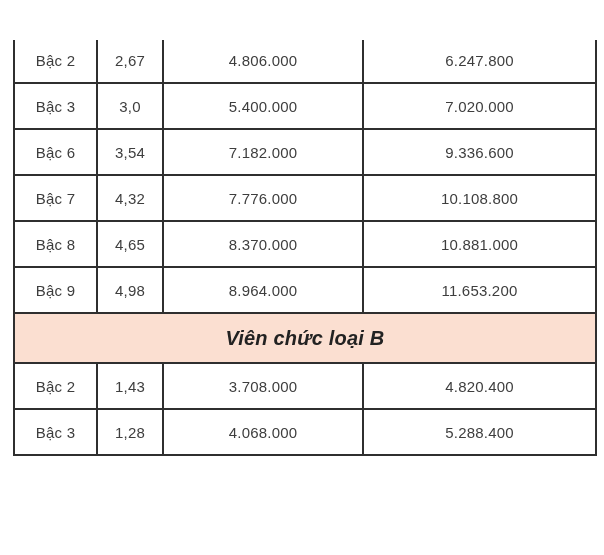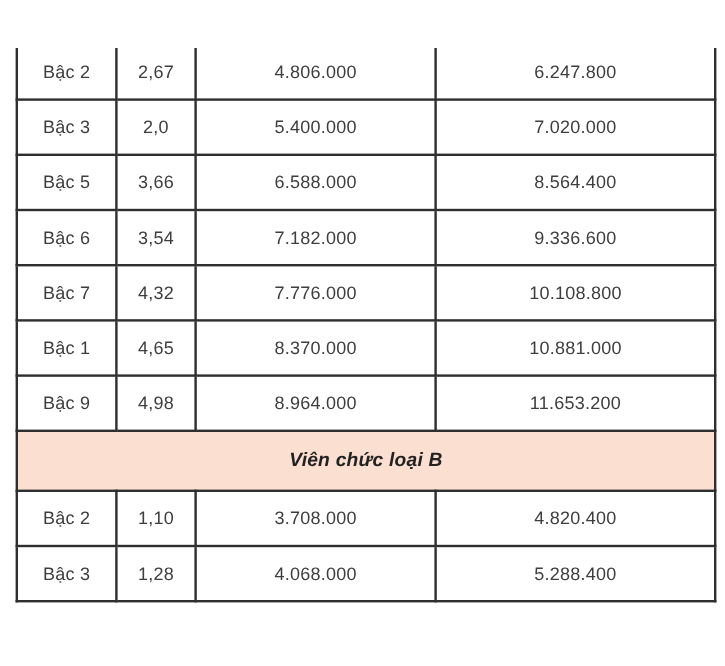--- a/index.html
+++ b/index.html
@@ -33,21 +33,21 @@
     font-size: 15px;
     color: var(--text-color, #3e3e3e);
     letter-spacing: 0.2px;
     white-space: nowrap;
     overflow: hidden;
   }
   table.salary td.section {
     height: 48px;
     background: var(--section-bg, #fbdfd1);
     color: var(--section-text, #222222);
-    font-size: 16px;
+    font-size: 20px;
     font-weight: bold;
     font-style: italic;
   }
 </style>
 </head>
 <body>
 
 <div class="viewport">
   <table class="salary">
     <colgroup>
@@ -58,60 +58,54 @@
     </colgroup>
     <tbody>
         <tr>
           <td>Bậc 2</td>
           <td>2,67</td>
           <td>4.806.000</td>
           <td>6.247.800</td>
         </tr>
         <tr>
           <td>Bậc 3</td>
-          <td>2,0</td>
+          <td>3,0</td>
           <td>5.400.000</td>
           <td>7.020.000</td>
-        </tr>
-        <tr>
-          <td>Bậc 5</td>
-          <td>3,66</td>
-          <td>6.588.000</td>
-          <td>8.564.400</td>
         </tr>
         <tr>
           <td>Bậc 6</td>
           <td>3,54</td>
           <td>7.182.000</td>
           <td>9.336.600</td>
         </tr>
         <tr>
           <td>Bậc 7</td>
           <td>4,32</td>
           <td>7.776.000</td>
           <td>10.108.800</td>
         </tr>
         <tr>
-          <td>Bậc 1</td>
+          <td>Bậc 8</td>
           <td>4,65</td>
           <td>8.370.000</td>
           <td>10.881.000</td>
         </tr>
         <tr>
           <td>Bậc 9</td>
           <td>4,98</td>
           <td>8.964.000</td>
           <td>11.653.200</td>
         </tr>
         <tr>
           <td colspan="4" class="section">Viên chức loại B</td>
         </tr>
         <tr>
           <td>Bậc 2</td>
-          <td>1,10</td>
+          <td>1,43</td>
           <td>3.708.000</td>
           <td>4.820.400</td>
         </tr>
         <tr>
           <td>Bậc 3</td>
           <td>1,28</td>
           <td>4.068.000</td>
           <td>5.288.400</td>
         </tr>
       </tbody>

